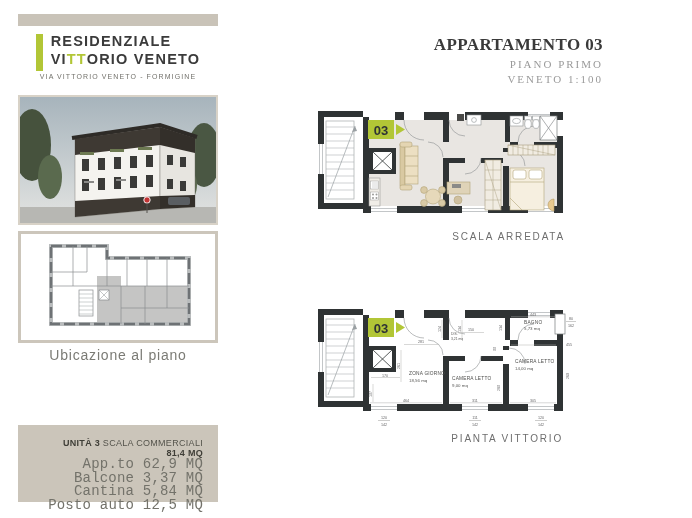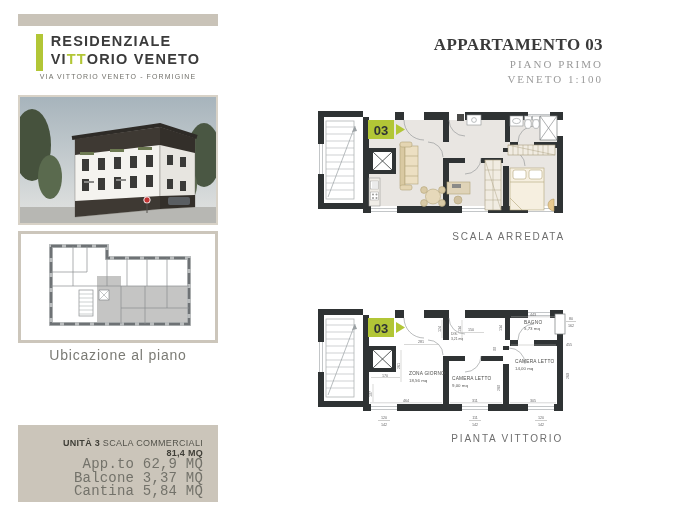--- a/index.html
+++ b/index.html
@@ -409,15 +409,16 @@
       </g>
     </svg>
   </div>
   <div id="lab-quo" class="abs planlabel">PIANTA VITTORIO</div>
 
   <div id="info" class="abs">
     <div class="t"><b>UNITÀ 3</b><span> SCALA COMMERCIALI </span><b>81,4 MQ</b></div>
     <div class="i">App.to 62,9 MQ</div>
     <div class="i">Balcone 3,37 MQ</div>
     <div class="i">Cantina 5,84 MQ</div>
+    <div class="i">Posto auto 12,5 MQ</div>
   </div>
 
 </div>
 
 </body></html>

